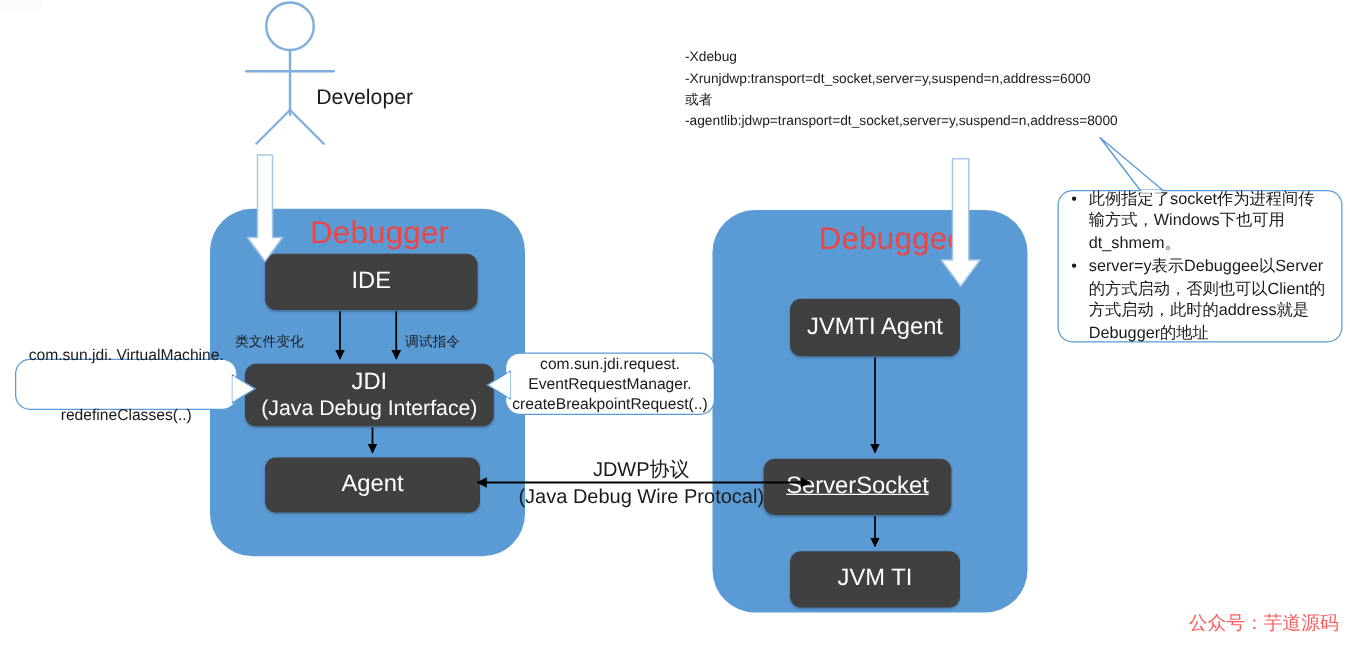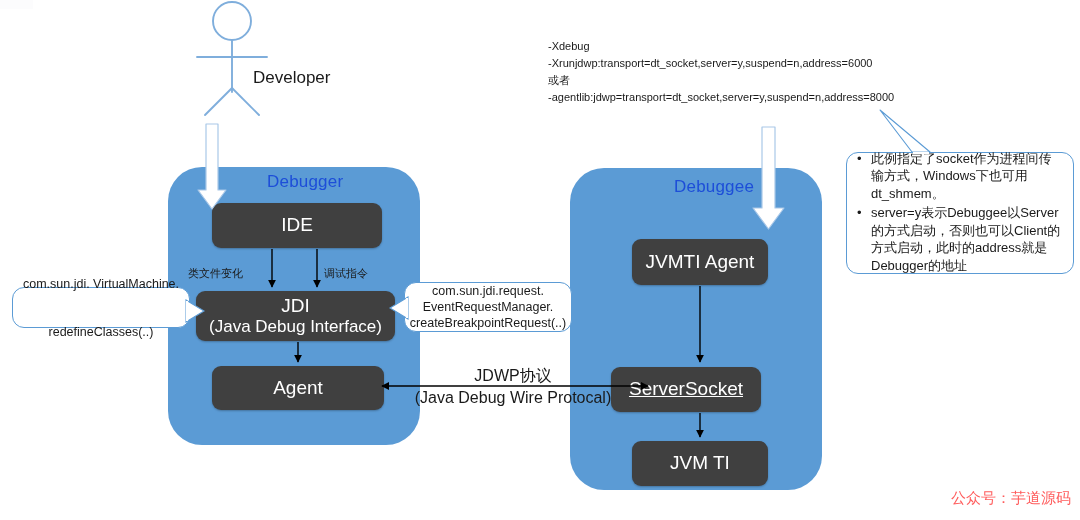--- a/index.html
+++ b/index.html
@@ -19,25 +19,24 @@
   }
   .abs { position: absolute; }
 
   
   .panel {
     background: #5B9BD5;
     border-radius: 34px;
   }
   .panel-title {
     position: absolute;
-    color: #1d4ed8;
-    font-size: 17px;
+    color: #ef4444;
+    font-size: 25px;
     letter-spacing: .2px;
     white-space: nowrap;
-    margin-left: 19px;
   }
 
   
   .node {
     position: absolute;
     background: #404040;
     border-radius: 9px;
     color: #ffffff;
     display: flex;
     flex-direction: column;

